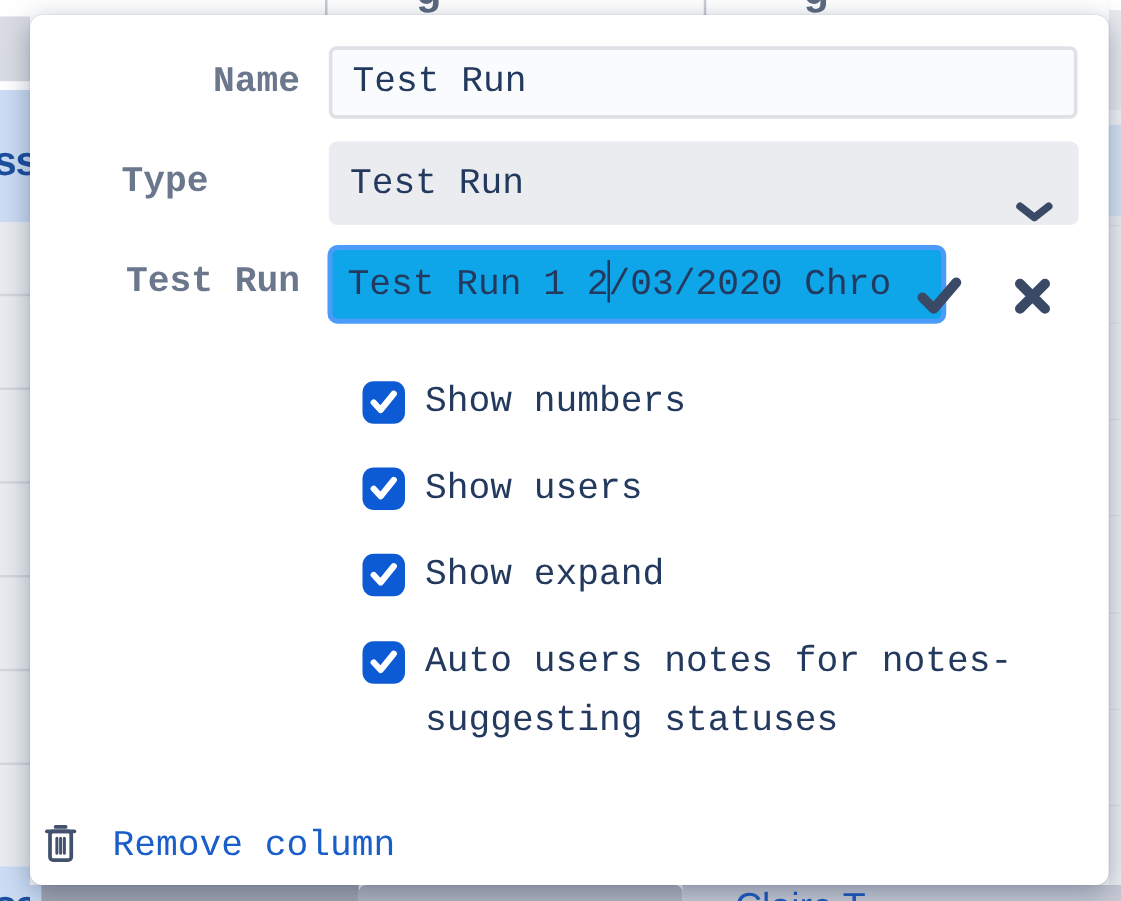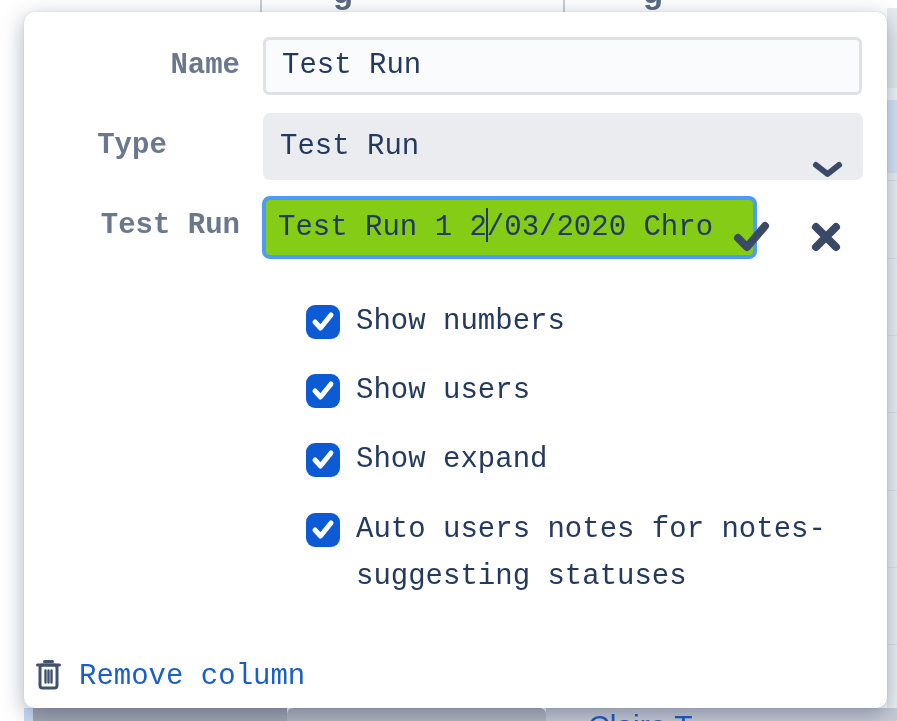--- a/index.html
+++ b/index.html
@@ -65,55 +65,72 @@
   }
   .field-select {
     position:absolute; left:239px; top:101px; width:600px; height:67px;
     background:#ebecf0; border-radius:7px;
     font-size:29px; color:#24395e; line-height:67px; padding-left:17px;
     cursor:pointer;
   }
   .chevron { position:absolute; right:20px; top:25px; }
   .field-focused {
     position:absolute; left:238px; top:184px; width:495px; height:63px;
-    background:#84cc16; border:4px solid #4d9bf8; border-radius:8px;
+    background:#0ea5e9; border:4px solid #4d9bf8; border-radius:8px;
     font-size:29px; color:#24395e; line-height:55px; padding-left:12px;
     white-space:nowrap; overflow:hidden;
   }
   .caret { display:inline-block; width:2px; height:34px; background:#24395e; vertical-align:-7px; margin:0 -1px; }
   .icon-btn { position:absolute; cursor:pointer; }
   .confirm-btn { left:709px; top:209px; }
   .cancel-btn  { left:787px; top:210px; }
 
-  .cb-row { position:absolute; left:253px; display:flex; gap:16px; align-items:flex-start; cursor:pointer;padding-left:29px; }
+  .cb-row { position:absolute; left:237px; display:flex; gap:16px; align-items:flex-start; cursor:pointer;padding-left:29px; }
   .cb-row.r1 { top:293px; } .cb-row.r2 { top:362px; } .cb-row.r3 { top:431px; } .cb-row.r4 { top:501px; }
   .cb-box {
     flex:0 0 auto; width:34px; height:34px; border-radius:9px; background:#0c5ad4;
     display:flex; align-items:center; justify-content:center;
   }
   .cb-label { font-size:29px; color:#24395e; line-height:40px; margin-top:-3px; }
   .cb-label.wide { width:470px; line-height:47px; margin-top:-7px; }
 
   .footer-link {
-    position:absolute; left:11px; top:645px; display:flex; align-items:center; gap:17px;
+    position:absolute; left:11px; top:645px; display:flex; align-items:center; gap:28px;
     cursor:pointer;
   }
   .footer-link .link-text { font-size:29px; color:#1a5fc9; line-height:34px; }
 </style>
 </head>
 <body>
 
 <div class="backdrop">
   <div class="bg-header">
     <div class="bg-col-border b1"></div>
     <div class="bg-col-border b2"></div>
     <span class="bg-header-frag f1">g</span>
     <span class="bg-header-frag f2">g</span>
   </div>
 
+  <div class="bg-left">
+    <div class="bgl-gray"></div>
+    <div class="bgl-blue">
+      <span class="frag-ss" style="top:38px;">ss</span>
+    </div>
+    <div class="bgl-rows">
+      <div class="bgl-rowline" style="top:57px;"></div>
+      <div class="bgl-rowline" style="top:132px;"></div>
+      <div class="bgl-rowline" style="top:207px;"></div>
+      <div class="bgl-rowline" style="top:282px;"></div>
+      <div class="bgl-rowline" style="top:357px;"></div>
+      <div class="bgl-rowline" style="top:432px;"></div>
+    </div>
+    <div class="bgl-blue2">
+      <span class="frag-ss" style="top:12px;">ss</span>
+    </div>
+  </div>
 
   <div class="bg-right">
     <div class="bgr-white"></div>
     <div class="bgr-gray"></div>
     <div class="bgr-gap"></div>
     <div class="bgr-blue"></div>
     <div class="bgr-line" style="top:180px;"></div>
     <div class="bgr-line" style="top:258px;"></div>
     <div class="bgr-line" style="top:335px;"></div>
     <div class="bgr-line" style="top:412px;"></div>

